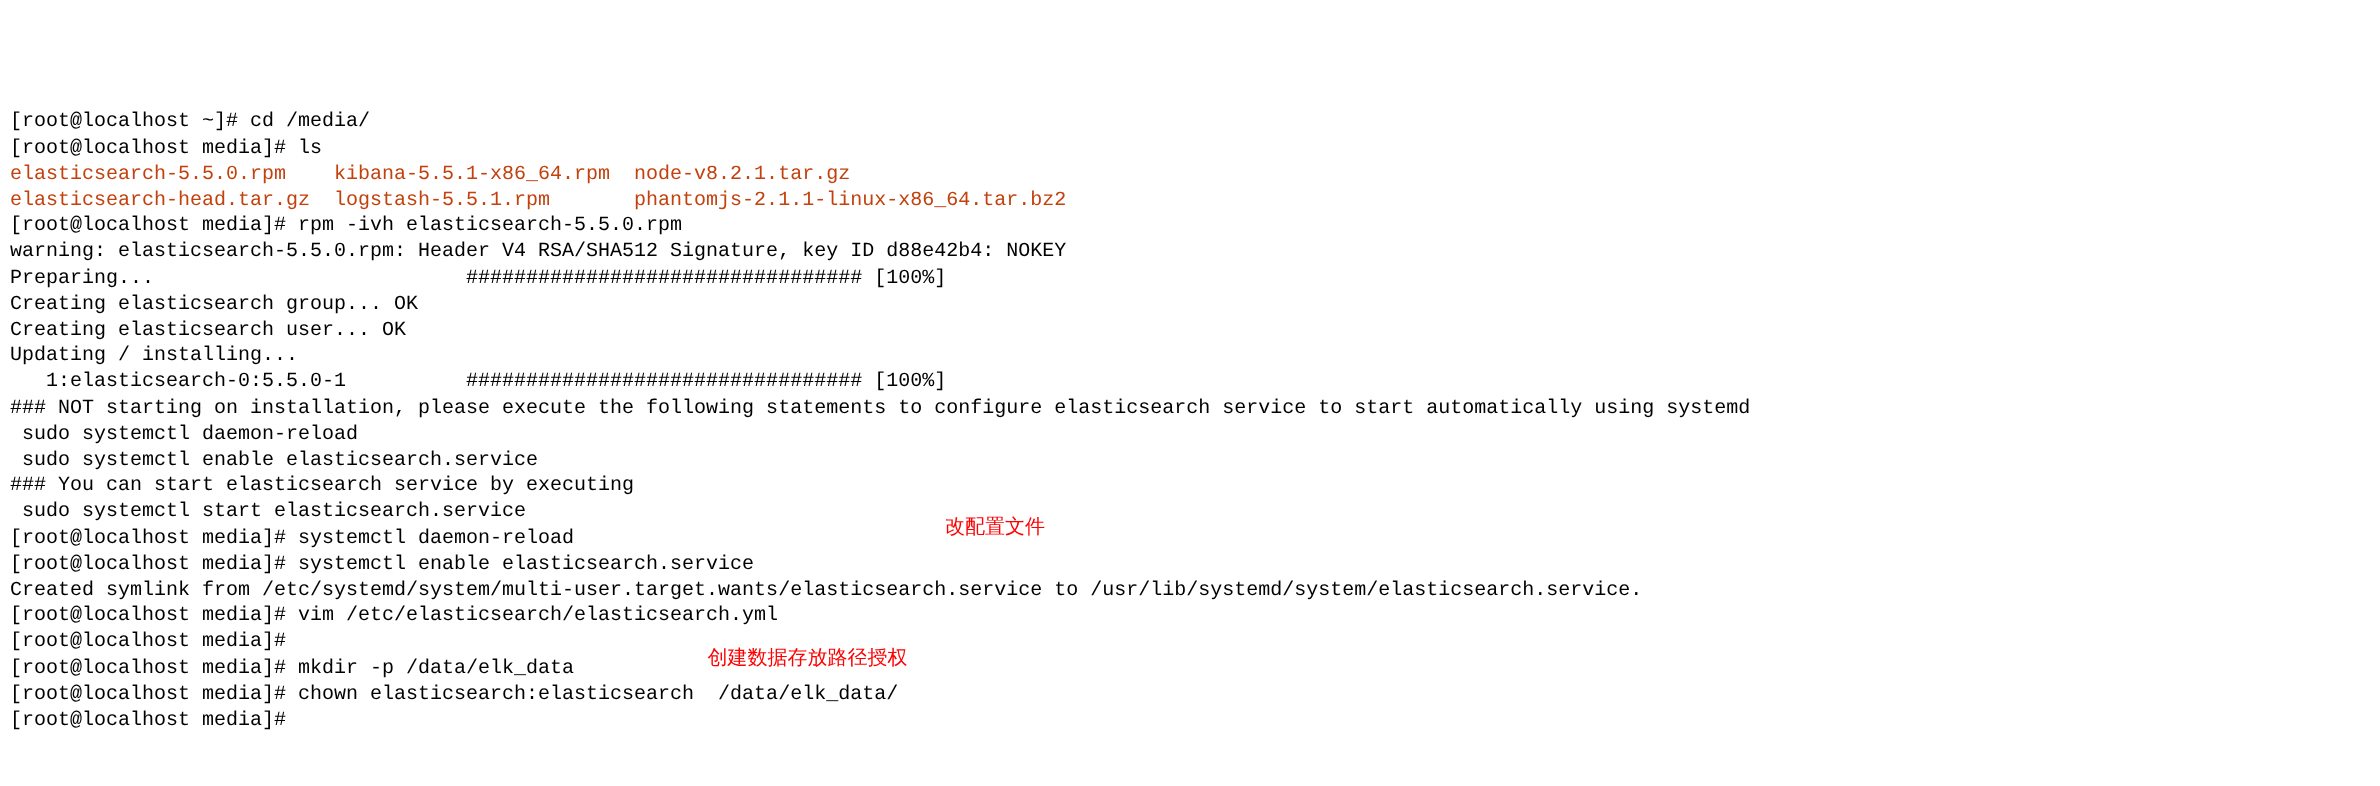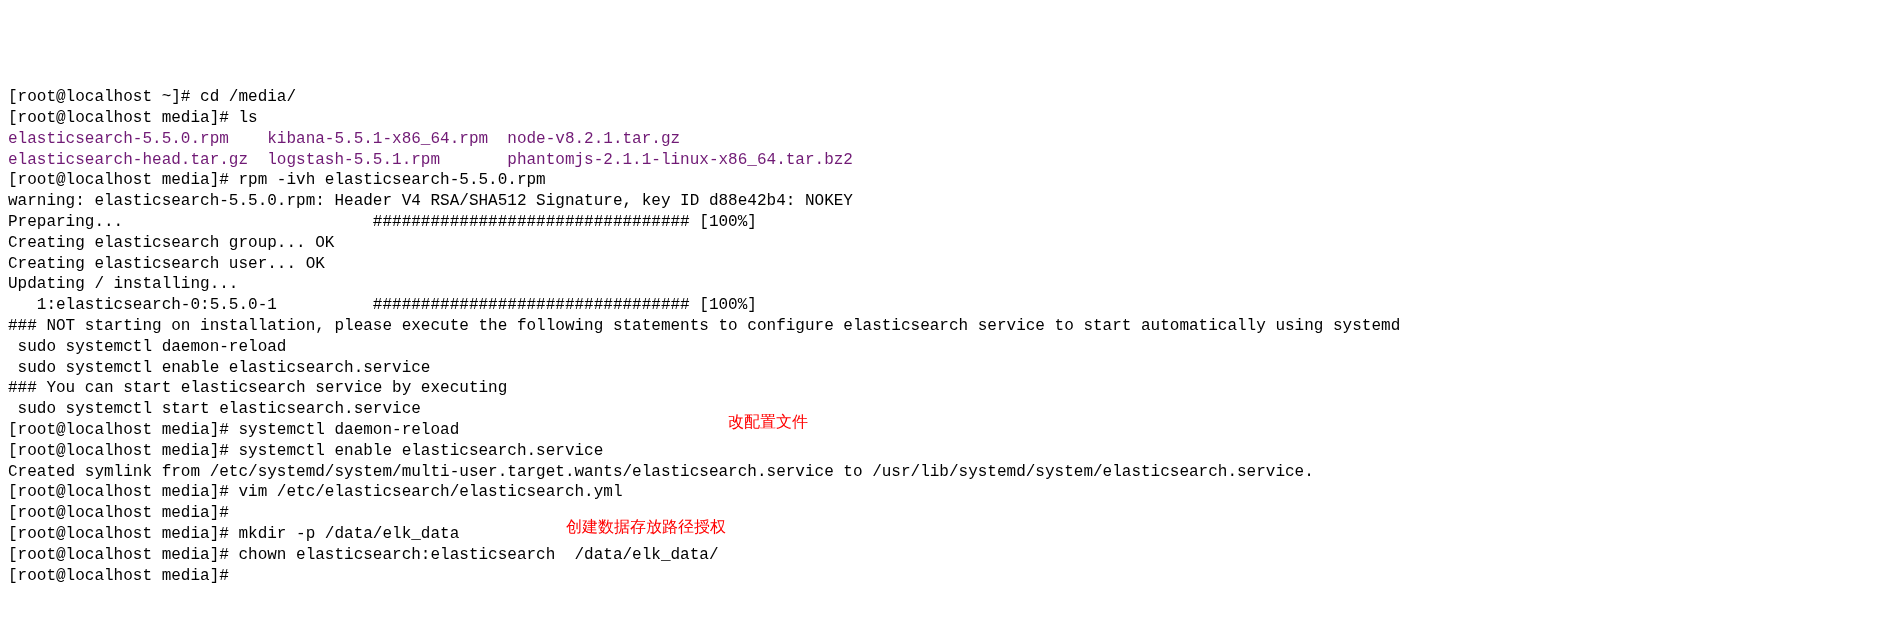--- a/index.html
+++ b/index.html
@@ -10,37 +10,37 @@
       font-size: 16px;
       line-height: 1.3;
       color: #000000;
       white-space: pre;
       position: relative;
     }
     .line {
       display: block;
     }
     .red {
-      color: #701a75;
+      color: #c2410c;
     }
     .annotation {
       position: absolute;
       color: #ff0000;
       font-family: "Microsoft YaHei", "SimSun", sans-serif;
       font-size: 16px;
       white-space: nowrap;
     }
   </style>
 </head>
 <body>
 
 
 
 <div id="terminal-container"><span class="line ">[root@localhost ~]# cd /media/</span><span class="line ">[root@localhost media]# ls</span><span class="line red">elasticsearch-5.5.0.rpm    kibana-5.5.1-x86_64.rpm  node-v8.2.1.tar.gz</span><span class="line red">elasticsearch-head.tar.gz  logstash-5.5.1.rpm       phantomjs-2.1.1-linux-x86_64.tar.bz2</span><span class="line ">[root@localhost media]# rpm -ivh elasticsearch-5.5.0.rpm</span><span class="line ">warning: elasticsearch-5.5.0.rpm: Header V4 RSA/SHA512 Signature, key ID d88e42b4: NOKEY</span><span class="line ">Preparing...                          ################################# [100%]</span><span class="line ">Creating elasticsearch group... OK</span><span class="line ">Creating elasticsearch user... OK</span><span class="line ">Updating / installing...</span><span class="line ">   1:elasticsearch-0:5.5.0-1          ################################# [100%]</span><span class="line ">### NOT starting on installation, please execute the following statements to configure elasticsearch service to start automatically using systemd</span><span class="line "> sudo systemctl daemon-reload</span><span class="line "> sudo systemctl enable elasticsearch.service</span><span class="line ">### You can start elasticsearch service by executing</span><span class="line "> sudo systemctl start elasticsearch.service</span><span class="line ">[root@localhost media]# systemctl daemon-reload</span><span class="line ">[root@localhost media]# systemctl enable elasticsearch.service</span><span class="line ">Created symlink from /etc/systemd/system/multi-user.target.wants/elasticsearch.service to /usr/lib/systemd/system/elasticsearch.service.</span><span class="line ">[root@localhost media]# vim /etc/elasticsearch/elasticsearch.yml</span><span class="line ">[root@localhost media]# </span><span class="line ">[root@localhost media]# mkdir -p /data/elk_data</span><span class="line ">[root@localhost media]# chown elasticsearch:elasticsearch  /data/elk_data/</span><span class="line ">[root@localhost media]# </span></div>
 
-<div class="annotation" style="top:412px;left:728px;">改配置文件</div>
+<div class="annotation" style="top:412px;left:756px;">改配置文件</div>
 
 <div class="annotation" style="top:517px;left:566px;">创建数据存放路径授权</div>
 
 
 
 
 
 
 </body></html>

